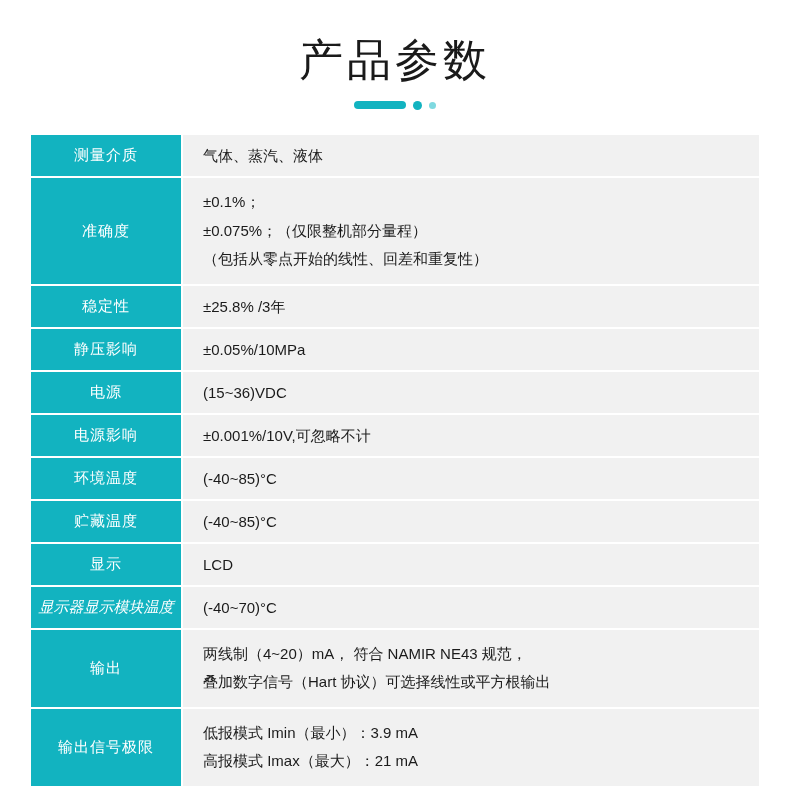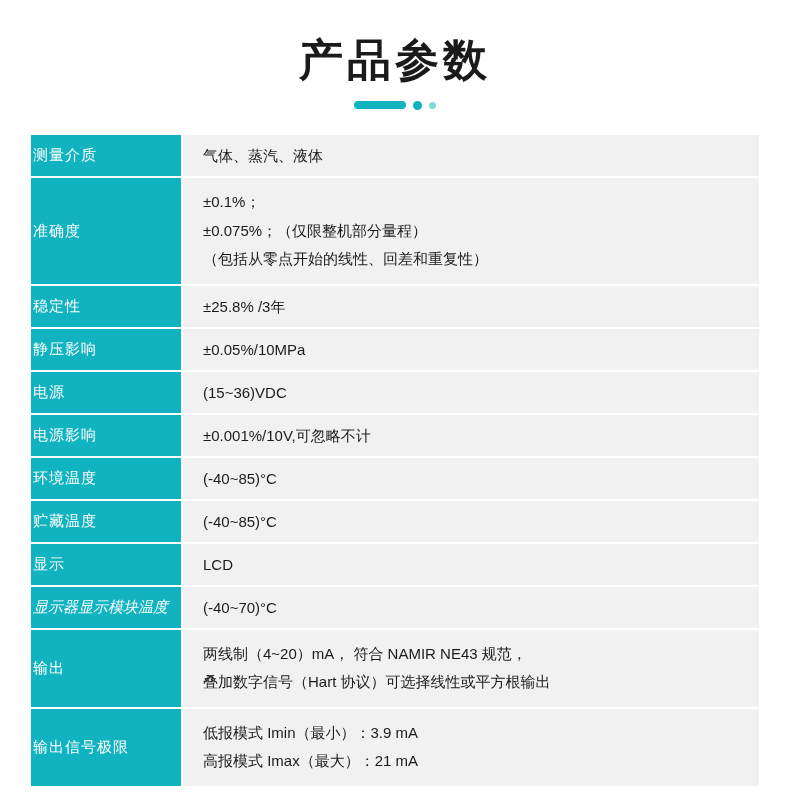--- a/index.html
+++ b/index.html
@@ -21,21 +21,21 @@
     box-sizing: border-box;
   }
 
   
   .title-block {
     text-align: center;
     padding-top: 36px;
   }
   .title {
     font-size: 44px;
-    font-weight: bold;
+    font-weight: normal;
     letter-spacing: 4px;
     color: #1a1a1a;
     line-height: 1.1;
     margin: 0;
   }
   .title-deco {
     margin-top: 16px;
     display: flex;
     justify-content: center;
     align-items: center;
@@ -73,21 +73,21 @@
   }
   .spec-table td {
     padding: 0;
     vertical-align: middle;
   }
   td.label {
     width: 146px;
     background: #12b3c0;
     color: #ffffff;
     font-size: 15px;
-    text-align: left;
+    text-align: center;
     letter-spacing: 1px;
     padding: 10px 2px;
     border-right: 2px solid #ffffff;
   }
   td.label.tight {
     font-size: 15px;
     letter-spacing: 0;
     font-style: italic;
   }
   td.value {

